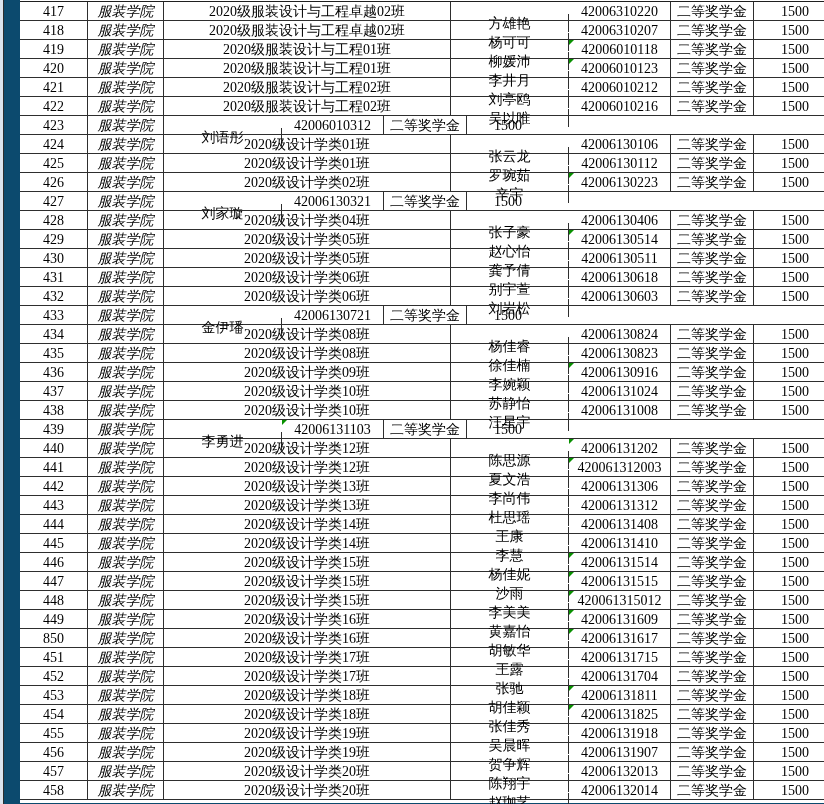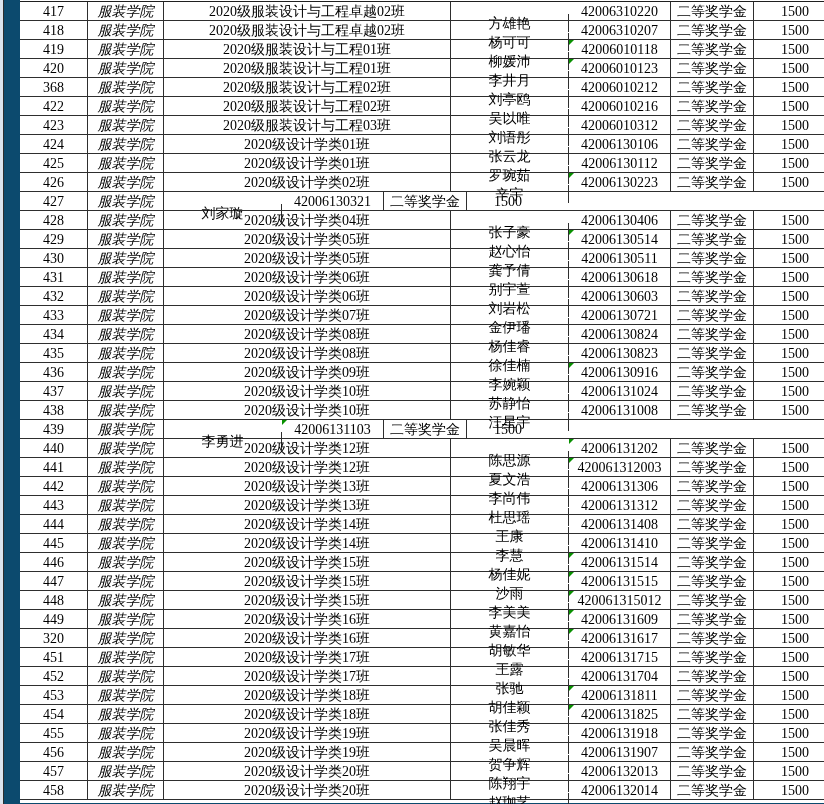--- a/index.html
+++ b/index.html
@@ -111,41 +111,40 @@
         <div class="row">
           <div class="cell c-index">420</div>
           <div class="cell c-college">服装学院</div>
           <div class="cell c-class">2020级服装设计与工程01班</div>
           <div class="cell c-name">李井月</div>
           <div class="cell c-id"><span class="flag"></span>42006010123</div>
           <div class="cell c-award">二等奖学金</div>
           <div class="cell c-amount">1500</div>
         </div>
         <div class="row">
-          <div class="cell c-index">368</div>
+          <div class="cell c-index">421</div>
           <div class="cell c-college">服装学院</div>
           <div class="cell c-class">2020级服装设计与工程02班</div>
           <div class="cell c-name">刘亭鸥</div>
           <div class="cell c-id">42006010212</div>
           <div class="cell c-award">二等奖学金</div>
           <div class="cell c-amount">1500</div>
         </div>
         <div class="row">
           <div class="cell c-index">422</div>
           <div class="cell c-college">服装学院</div>
           <div class="cell c-class">2020级服装设计与工程02班</div>
           <div class="cell c-name">吴以唯</div>
           <div class="cell c-id">42006010216</div>
           <div class="cell c-award">二等奖学金</div>
           <div class="cell c-amount">1500</div>
         </div>
         <div class="row">
           <div class="cell c-index">423</div>
           <div class="cell c-college">服装学院</div>
-          <div class="cell c-class">2020级服装设计与工程03班</div>
           <div class="cell c-name">刘语彤</div>
           <div class="cell c-id">42006010312</div>
           <div class="cell c-award">二等奖学金</div>
           <div class="cell c-amount">1500</div>
         </div>
         <div class="row">
           <div class="cell c-index">424</div>
           <div class="cell c-college">服装学院</div>
           <div class="cell c-class">2020级设计学类01班</div>
           <div class="cell c-name">张云龙</div>
@@ -220,21 +219,20 @@
           <div class="cell c-college">服装学院</div>
           <div class="cell c-class">2020级设计学类06班</div>
           <div class="cell c-name">刘岩松</div>
           <div class="cell c-id">42006130603</div>
           <div class="cell c-award">二等奖学金</div>
           <div class="cell c-amount">1500</div>
         </div>
         <div class="row">
           <div class="cell c-index">433</div>
           <div class="cell c-college">服装学院</div>
-          <div class="cell c-class">2020级设计学类07班</div>
           <div class="cell c-name">金伊璠</div>
           <div class="cell c-id">42006130721</div>
           <div class="cell c-award">二等奖学金</div>
           <div class="cell c-amount">1500</div>
         </div>
         <div class="row">
           <div class="cell c-index">434</div>
           <div class="cell c-college">服装学院</div>
           <div class="cell c-class">2020级设计学类08班</div>
           <div class="cell c-name">杨佳睿</div>
@@ -370,21 +368,21 @@
         <div class="row">
           <div class="cell c-index">449</div>
           <div class="cell c-college">服装学院</div>
           <div class="cell c-class">2020级设计学类16班</div>
           <div class="cell c-name">黄嘉怡</div>
           <div class="cell c-id"><span class="flag"></span>42006131609</div>
           <div class="cell c-award">二等奖学金</div>
           <div class="cell c-amount">1500</div>
         </div>
         <div class="row">
-          <div class="cell c-index">320</div>
+          <div class="cell c-index">850</div>
           <div class="cell c-college">服装学院</div>
           <div class="cell c-class">2020级设计学类16班</div>
           <div class="cell c-name">胡敏华</div>
           <div class="cell c-id"><span class="flag"></span>42006131617</div>
           <div class="cell c-award">二等奖学金</div>
           <div class="cell c-amount">1500</div>
         </div>
         <div class="row">
           <div class="cell c-index">451</div>
           <div class="cell c-college">服装学院</div>

